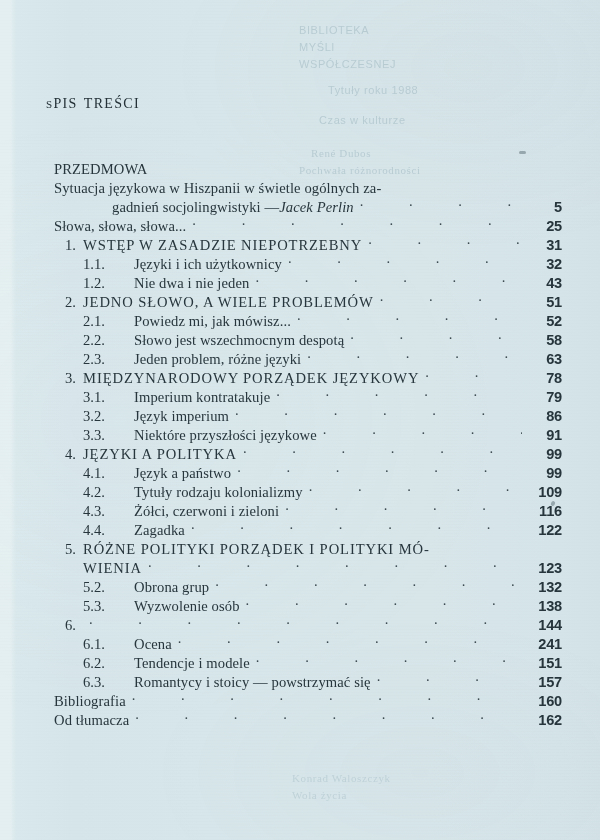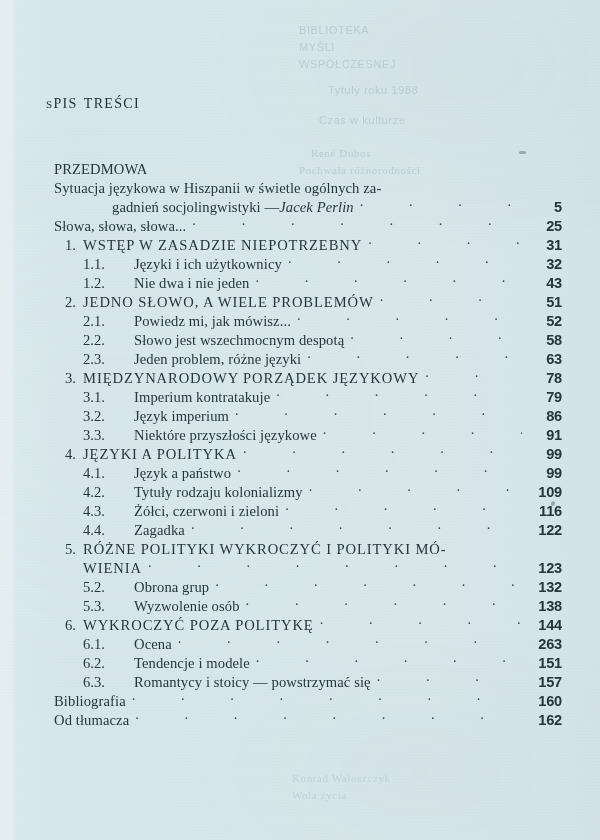--- a/index.html
+++ b/index.html
@@ -287,21 +287,21 @@
         <span class="page">116</span>
       </div>
       <div class="row lvl2">
         <span class="num sub">4.4.</span>
         <span class="label">Zagadka</span>
         <span class="leader"></span>
         <span class="page">122</span>
       </div>
       <div class="row lvl1">
         <span class="num">5.</span>
-        <span class="label">RÓŻNE POLITYKI WYKROCZYĆ I POLITYKI MÓ-</span>
+        <span class="label">RÓŻNE POLITYKI PORZĄDEK I POLITYKI MÓ-</span>
         <span class="leader none"></span>
         <span class="page"></span>
       </div>
       <div class="row lvl1 cont">
         <span class="label">WIENIA</span>
         <span class="leader"></span>
         <span class="page">123</span>
       </div>
       <div class="row lvl2">
         <span class="num sub">5.2.</span>
@@ -310,29 +310,28 @@
         <span class="page">132</span>
       </div>
       <div class="row lvl2">
         <span class="num sub">5.3.</span>
         <span class="label">Wyzwolenie osób</span>
         <span class="leader"></span>
         <span class="page">138</span>
       </div>
       <div class="row lvl1">
         <span class="num">6.</span>
-        <span class="label">WYKROCZYĆ POZA POLITYKĘ</span>
         <span class="leader"></span>
         <span class="page">144</span>
       </div>
       <div class="row lvl2">
         <span class="num sub">6.1.</span>
         <span class="label">Ocena</span>
         <span class="leader"></span>
-        <span class="page">263</span>
+        <span class="page">241</span>
       </div>
       <div class="row lvl2">
         <span class="num sub">6.2.</span>
         <span class="label">Tendencje i modele</span>
         <span class="leader"></span>
         <span class="page">151</span>
       </div>
       <div class="row lvl2">
         <span class="num sub">6.3.</span>
         <span class="label">Romantycy i stoicy — powstrzymać się</span>

